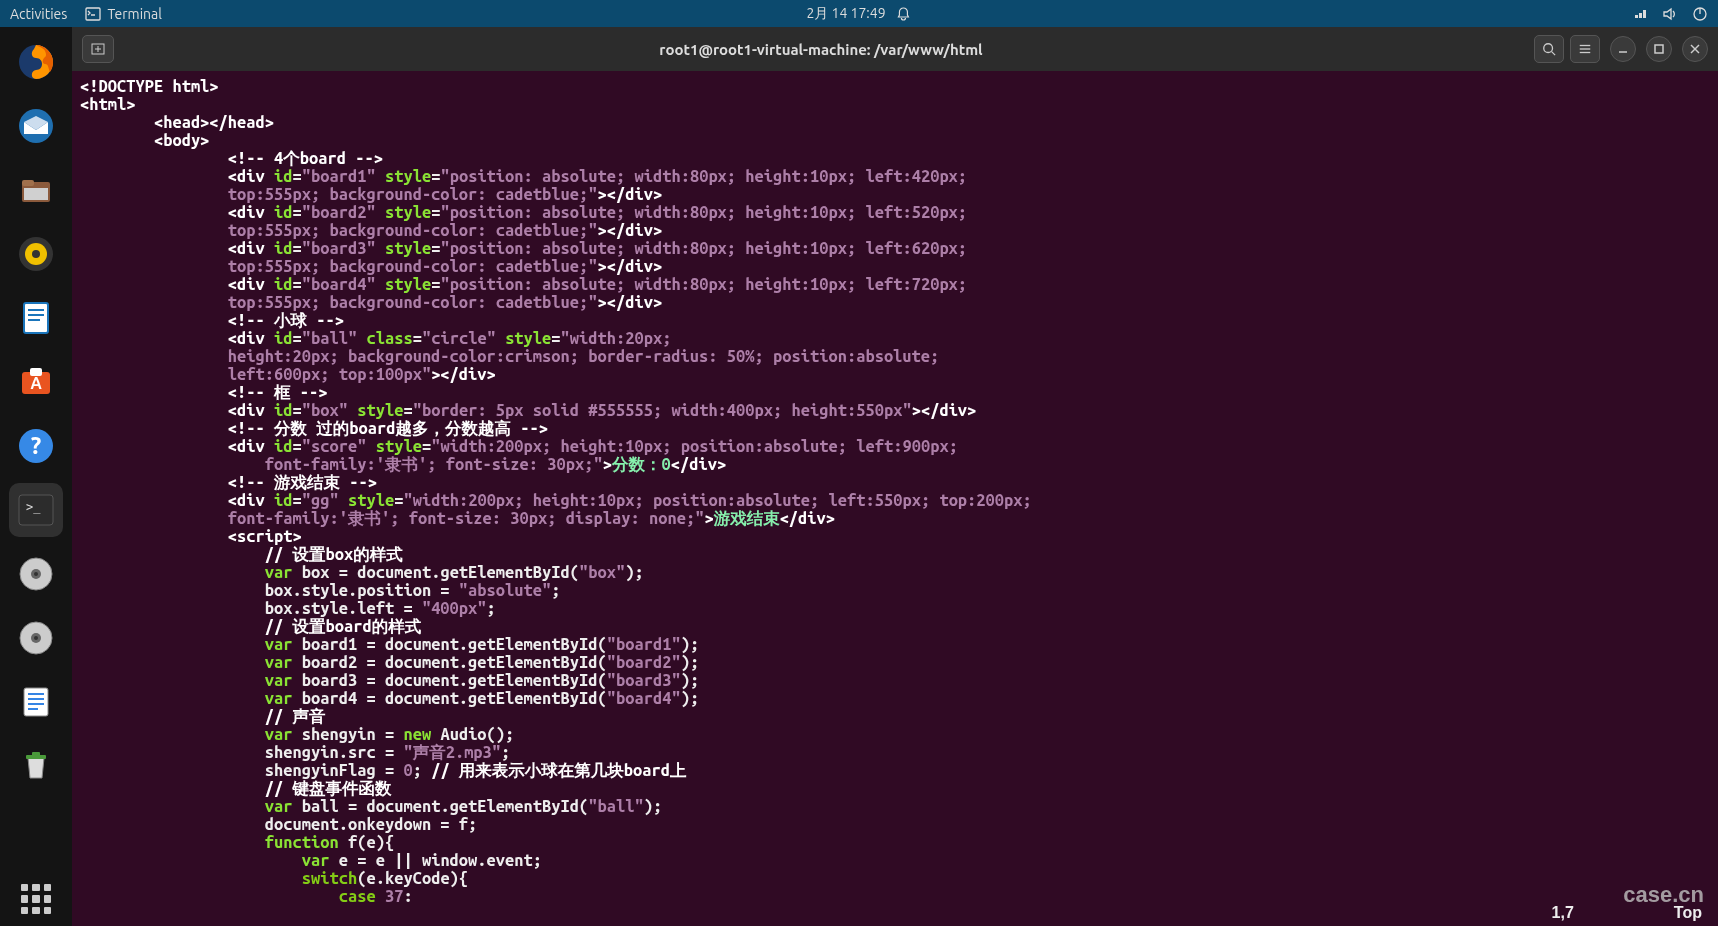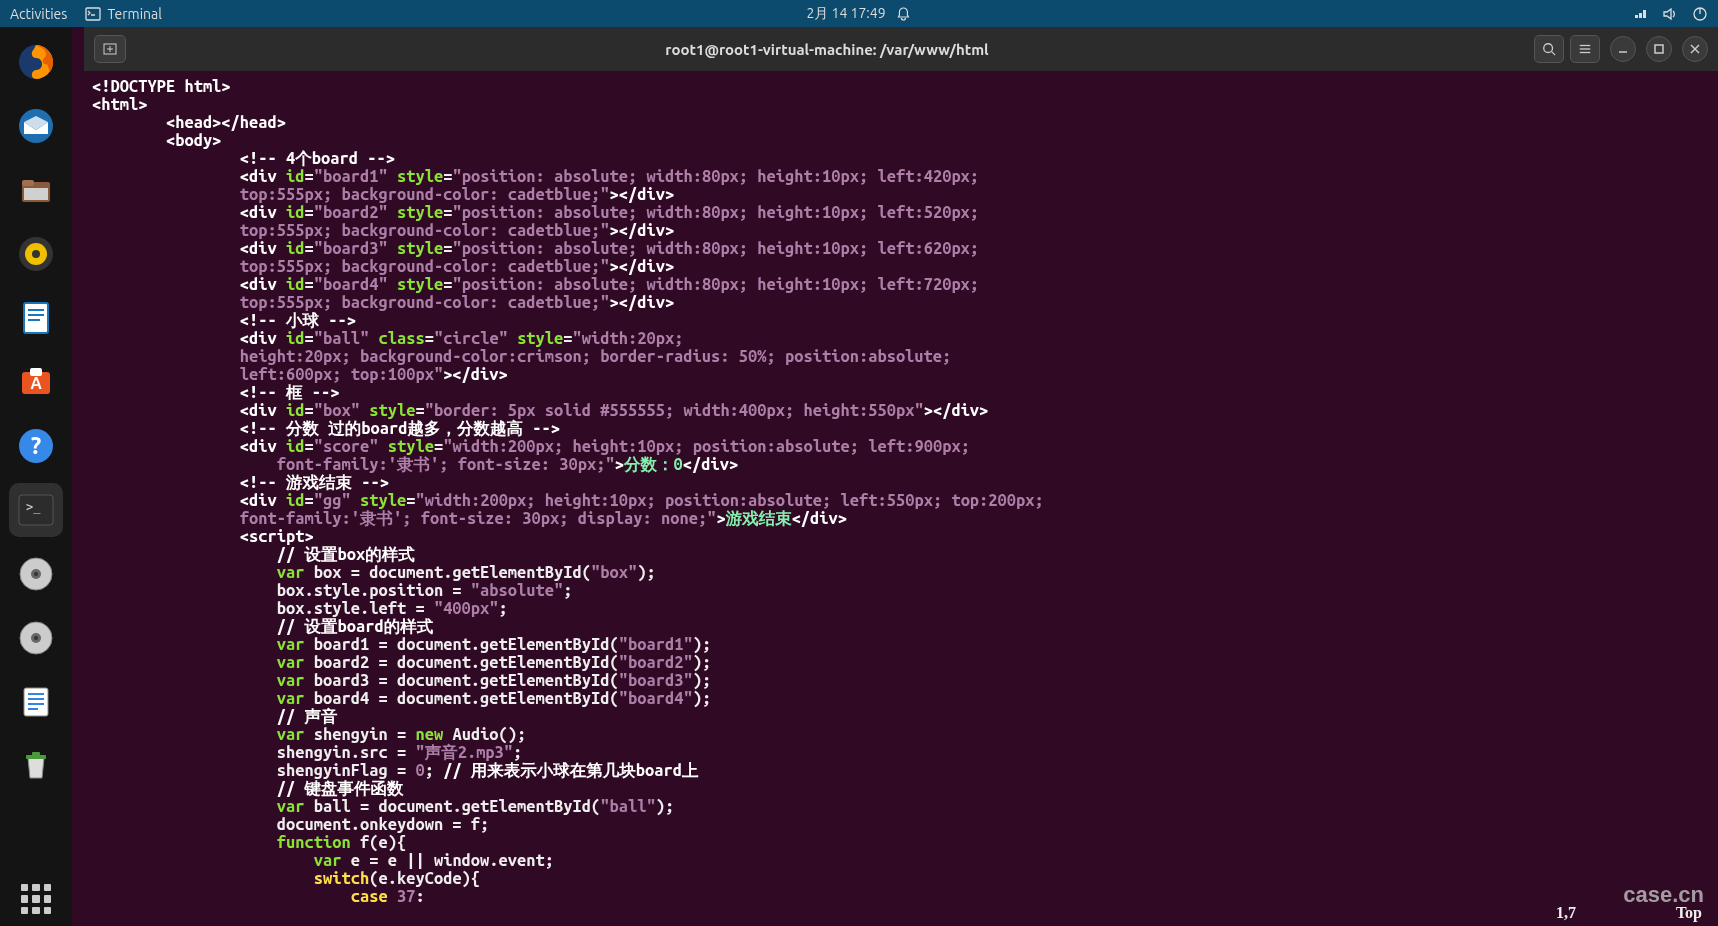--- a/index.html
+++ b/index.html
@@ -70,21 +70,20 @@
 
 .window {
   position: absolute;
   left: 72px;
   top: 27px;
   right: 0;
   height: calc(100% - 27px);
   background: #300a24;
   display: flex;
   flex-direction: column;
-  padding-left: 12px;
 }
 .win-titlebar {
   height: 44px;
   background: #2c2c2c;
   display: flex;
   align-items: center;
   padding: 0 10px;
   color: #ddd;
   font-size: 15px;
 }
@@ -113,30 +112,30 @@
   font-size: 16.5px;
   line-height: 18px;
   color: #eee;
   white-space: pre;
   position: relative;
   overflow: hidden;
   font-weight: bold;
 }
 .c-cyan   { color: #ffffff; }
 .c-green  { color: #8ae234; text-align: center; }
-.c-yellow { color: #fde047; margin-top: 10px; }
+.c-yellow { color: #84cc16; margin-top: 10px; }
 .c-str    { color: #ad7fa8; }
 .c-white  { color: #86efac; }
 
 .status {
   position: absolute;
   bottom: 4px;
   right: 16px;
   color: #eee;
-  font-family: Liberation Serif, serif;
+  font-family: Liberation Sans, sans-serif;
   font-size: 16px;
   display: flex;
   gap: 100px;
   font-weight: bold;
 }
 .watermark {
   position: absolute;
   bottom: 22px;
   right: 14px;
   color: #c0c0c0;

